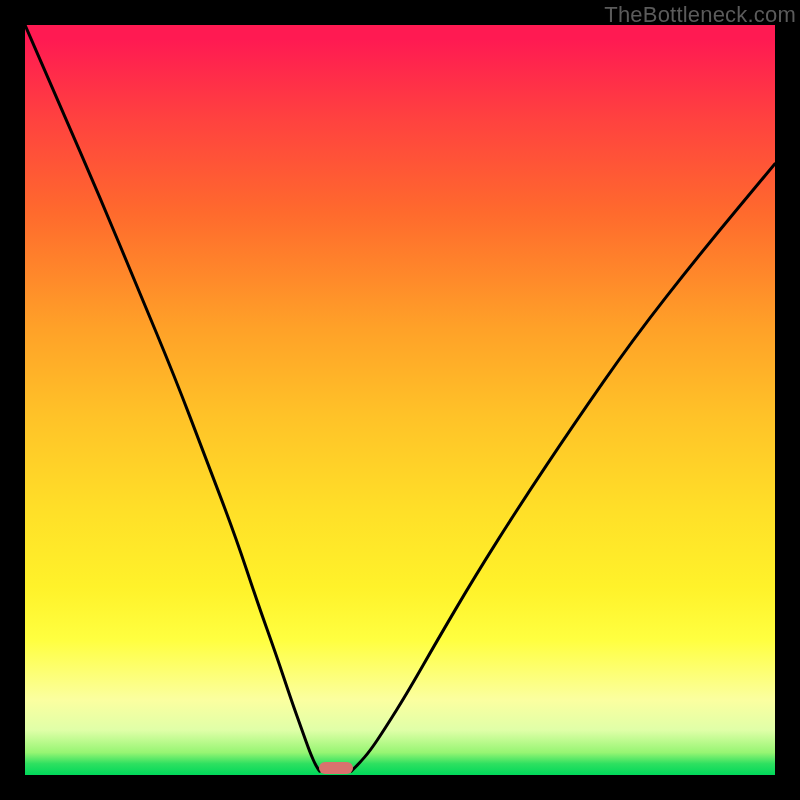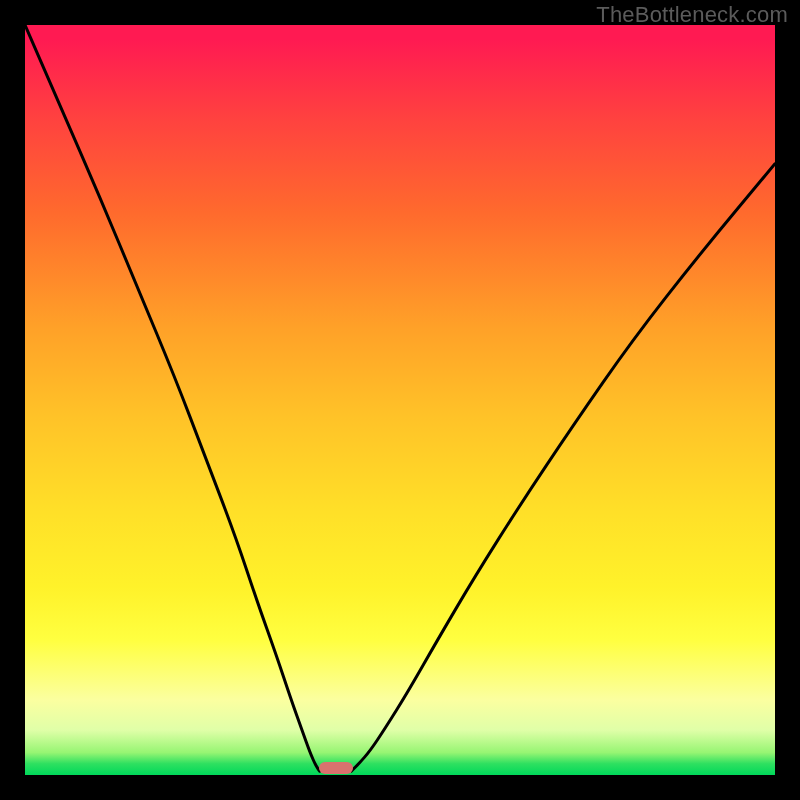--- a/index.html
+++ b/index.html
@@ -38,21 +38,21 @@
       #fbffa0 90%,
       #e0ffa8 94%,
       #97f573 97%,
       #2ee060 98.5%,
       #00d85a 100%
     );
   }
   .watermark {
     position: absolute;
     top: 2px;
-    right: 12px;
+    right: 4px;
     color: #5b5b5b;
     font-size: 22px;
     font-weight: 500;
     letter-spacing: 0.2px;
     z-index: 10;
   }
   svg.curve {
     position: absolute;
     left: 0;
     top: 0;

